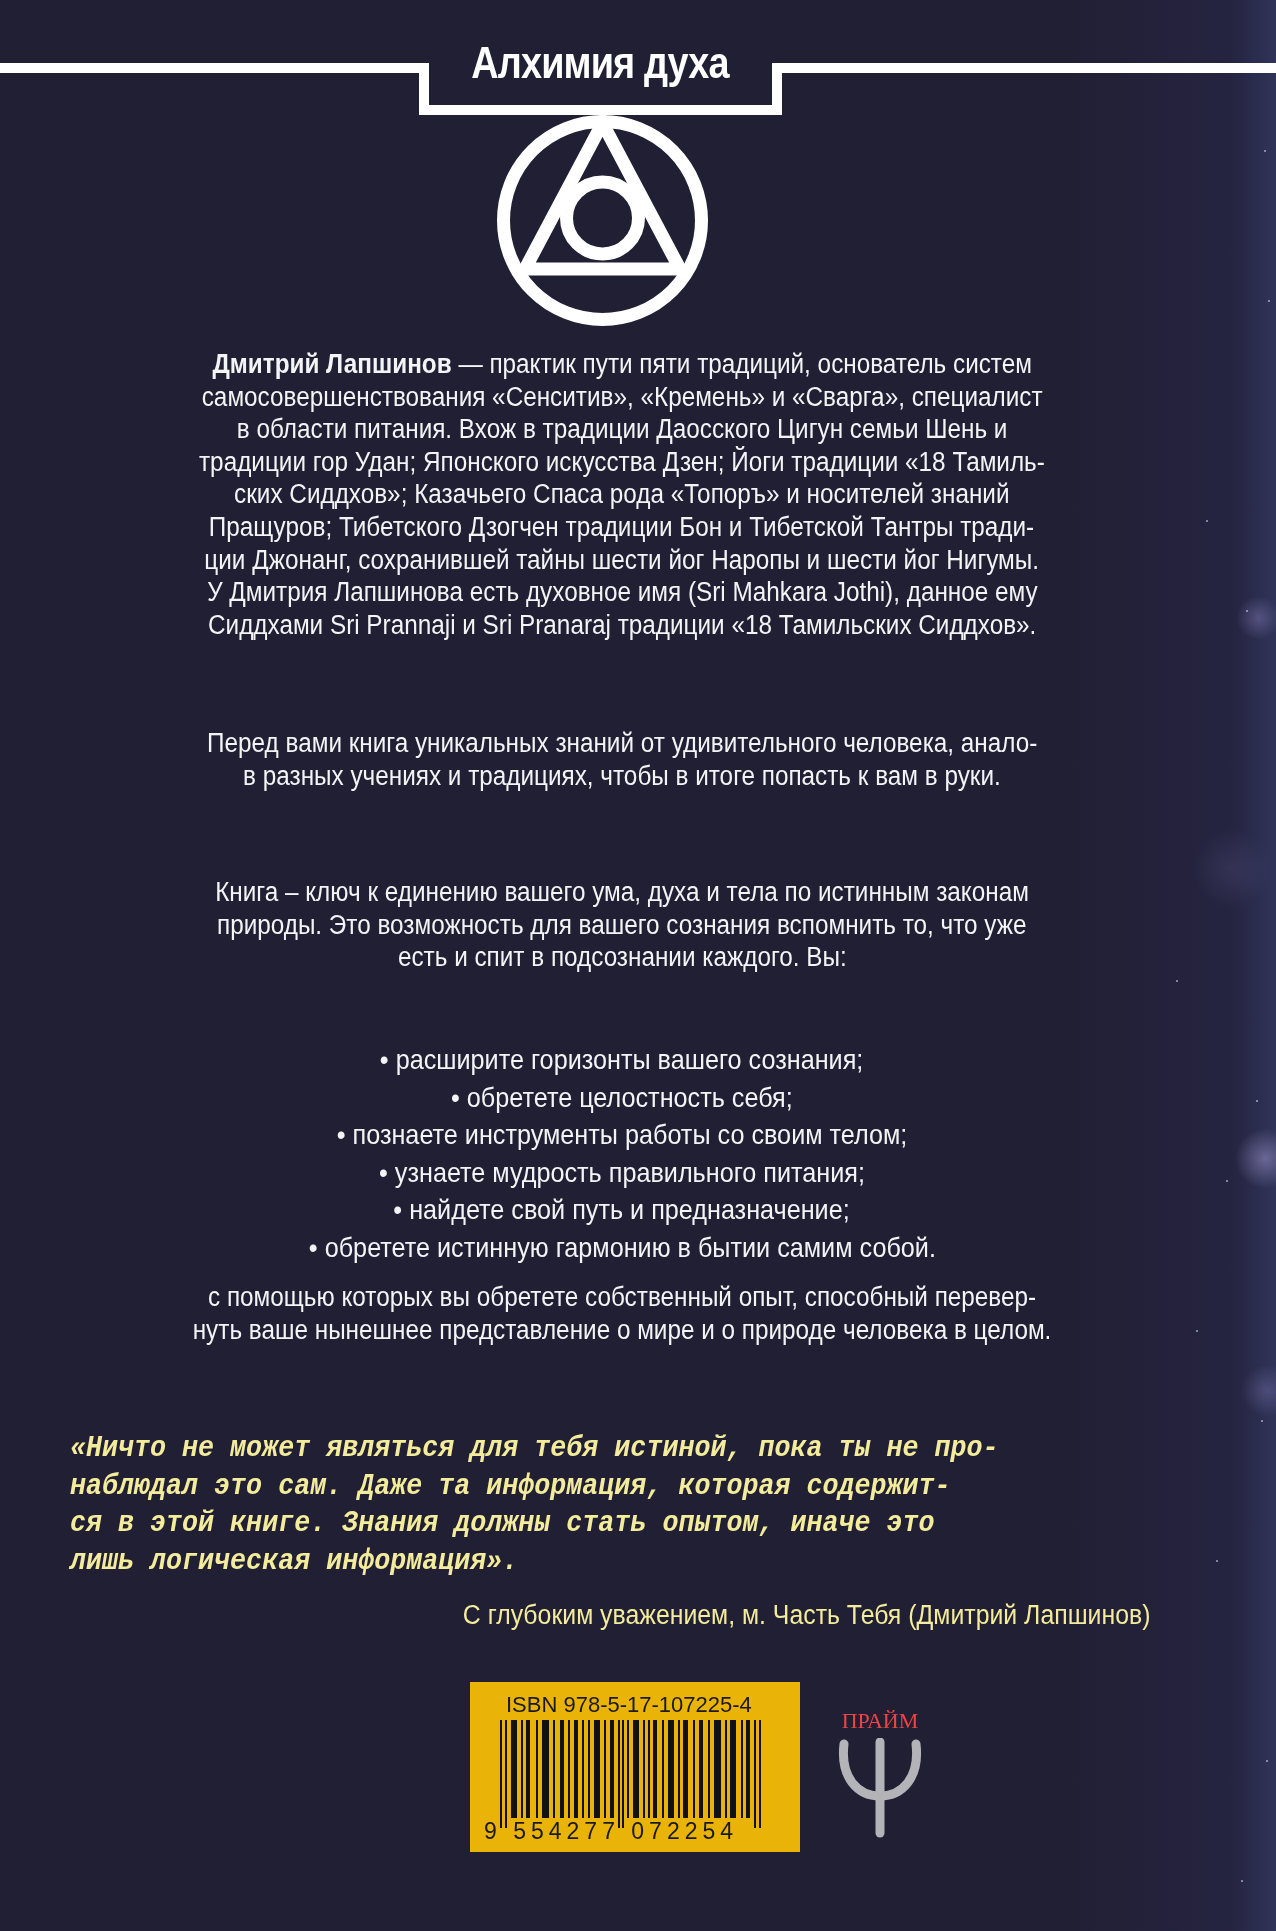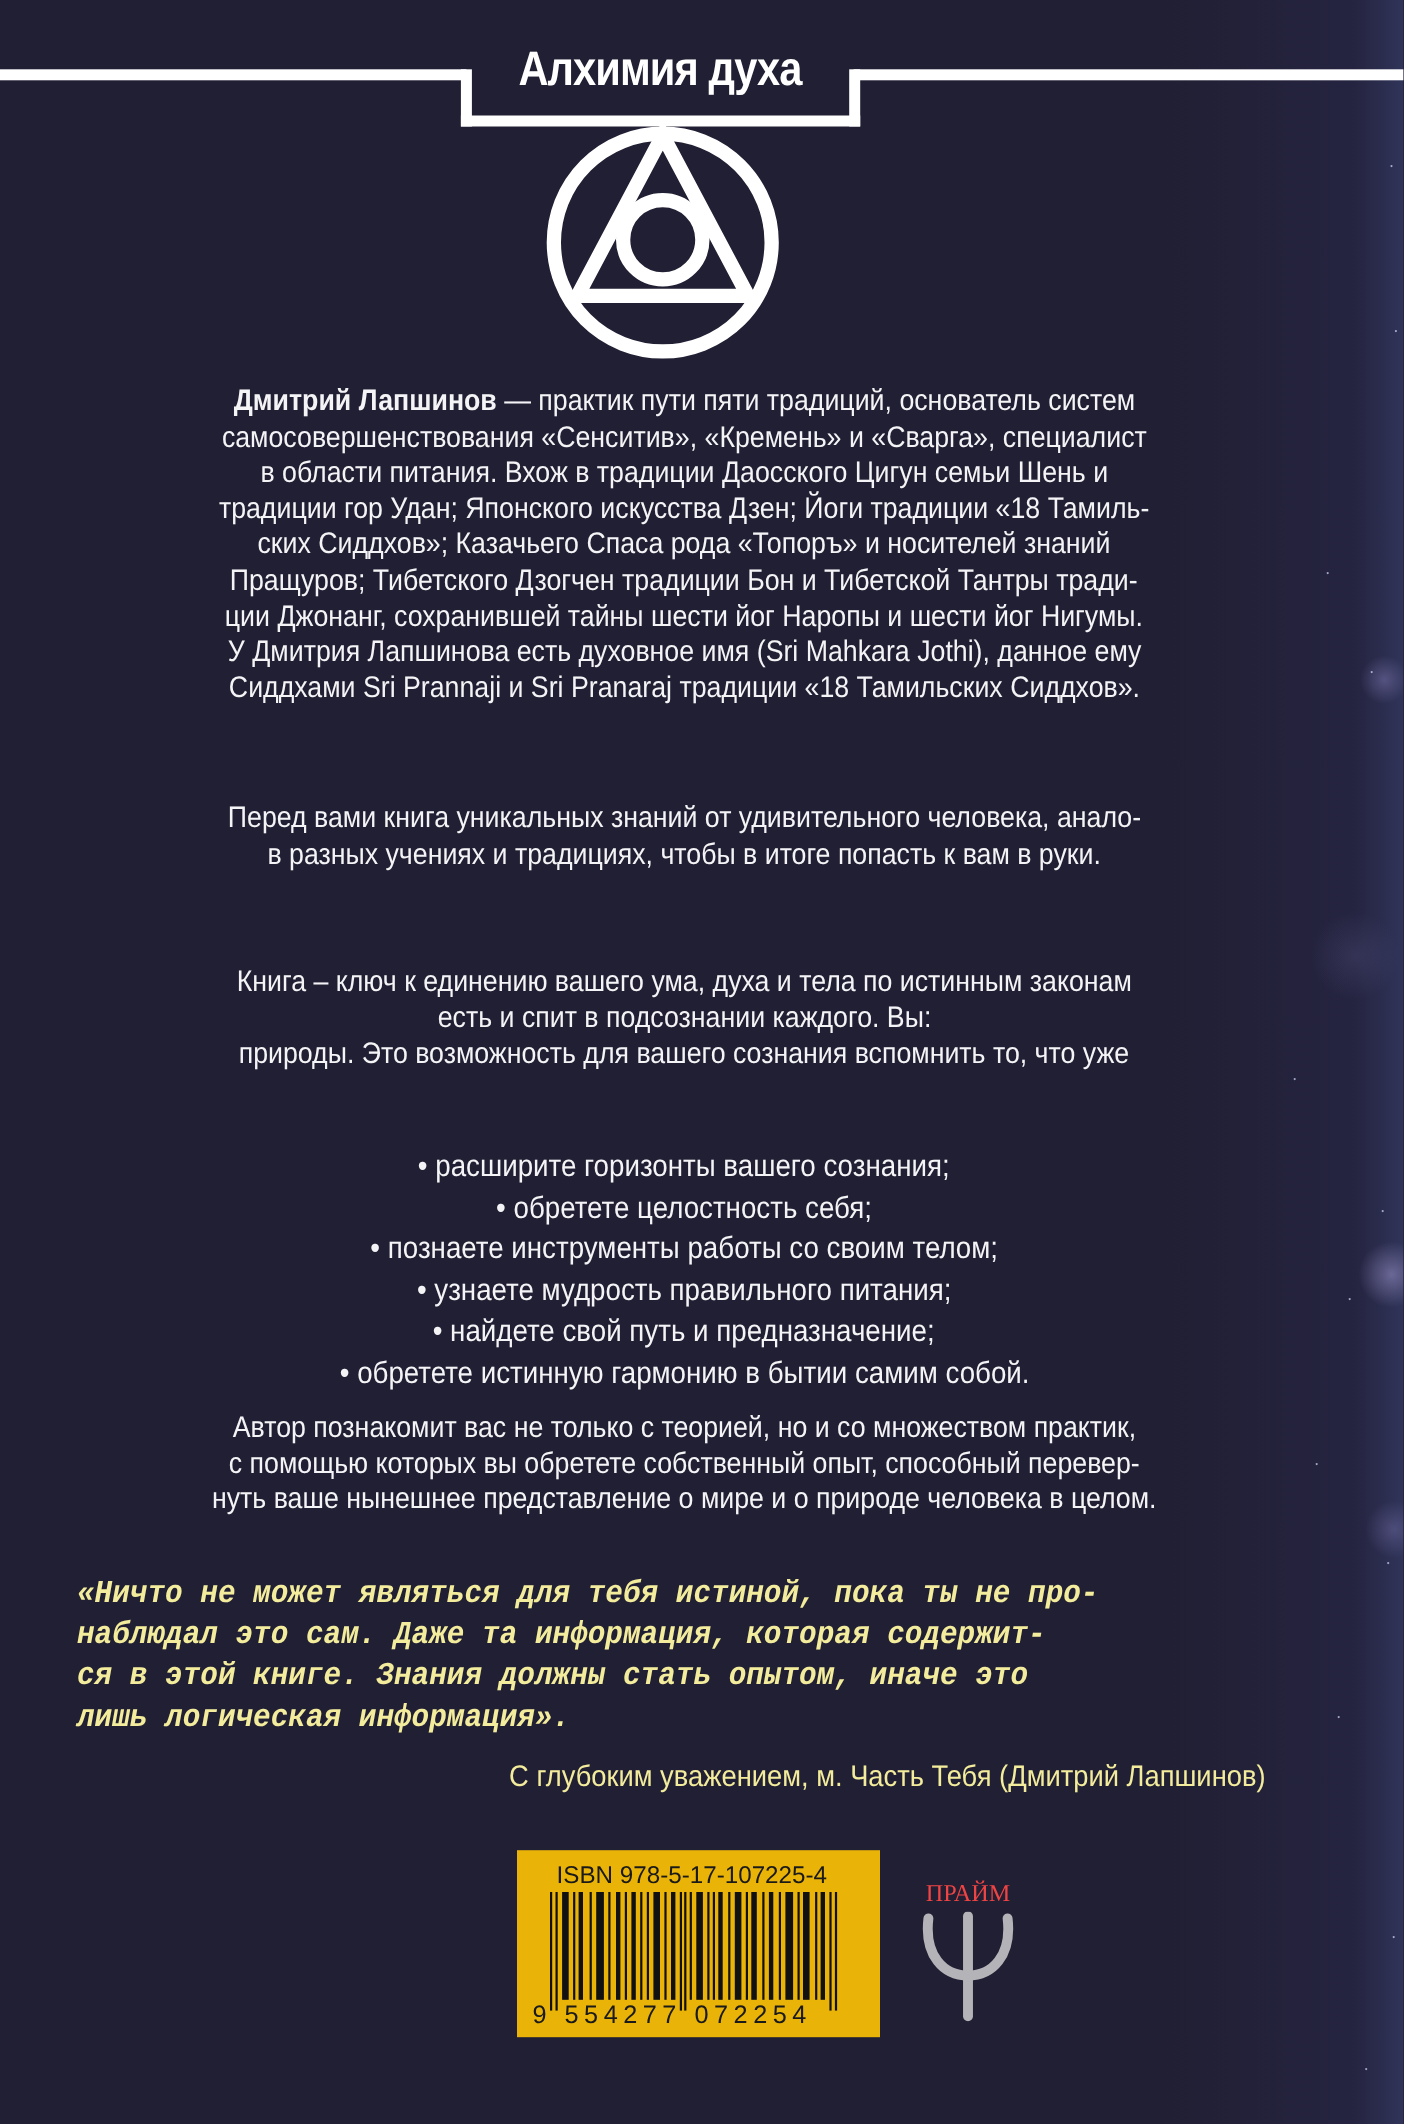--- a/index.html
+++ b/index.html
@@ -132,35 +132,34 @@
   <span class="line"><span class="condensed">Сиддхами Sri Prannaji и Sri Pranaraj традиции «18 Тамильских Сиддхов».</span></span>
 </div>
 
 <div class="content para2">
   <span class="line"><span class="condensed">Перед вами книга уникальных знаний от  удивительного человека, анало-</span></span>
   <span class="line"><span class="condensed">в разных учениях и традициях, чтобы в итоге попасть к вам в руки.</span></span>
 </div>
 
 <div class="content para3">
   <span class="line"><span class="condensed">Книга – ключ к единению вашего ума, духа и тела по истинным законам</span></span>
+  <span class="line"><span class="condensed">природы. Это возможность для вашего сознания вспомнить то, что уже</span></span>
   <span class="line"><span class="condensed">есть и спит в подсознании каждого. Вы:</span></span>
-  <span class="line"><span class="condensed">природы. Это возможность для вашего сознания вспомнить то, что уже</span></span>
 </div>
 
 <div class="content bullets">
   <span class="line"><span class="condensed">• расширите горизонты вашего сознания;</span></span>
   <span class="line"><span class="condensed">• обретете целостность себя;</span></span>
   <span class="line"><span class="condensed">• познаете инструменты работы со своим телом;</span></span>
   <span class="line"><span class="condensed">• узнаете мудрость правильного питания;</span></span>
   <span class="line"><span class="condensed">• найдете свой путь и предназначение;</span></span>
   <span class="line"><span class="condensed">• обретете истинную гармонию в бытии самим собой.</span></span>
 </div>
 
 <div class="content para4">
-  <span class="line"><span class="condensed">Автор познакомит вас не только с теорией, но и со множеством практик,</span></span>
   <span class="line"><span class="condensed">с помощью которых вы обретете собственный опыт, способный перевер-</span></span>
   <span class="line"><span class="condensed">нуть ваше нынешнее представление о мире и о природе человека в целом.</span></span>
 </div>
 
 <div class="quote">
   <span class="line">«Ничто не может являться для тебя истиной, пока ты не про-</span>
   <span class="line">наблюдал это сам. Даже та информация, которая содержит-</span>
   <span class="line">ся в этой книге. Знания должны стать опытом, иначе это</span>
   <span class="line">лишь логическая информация».</span>
 </div>

